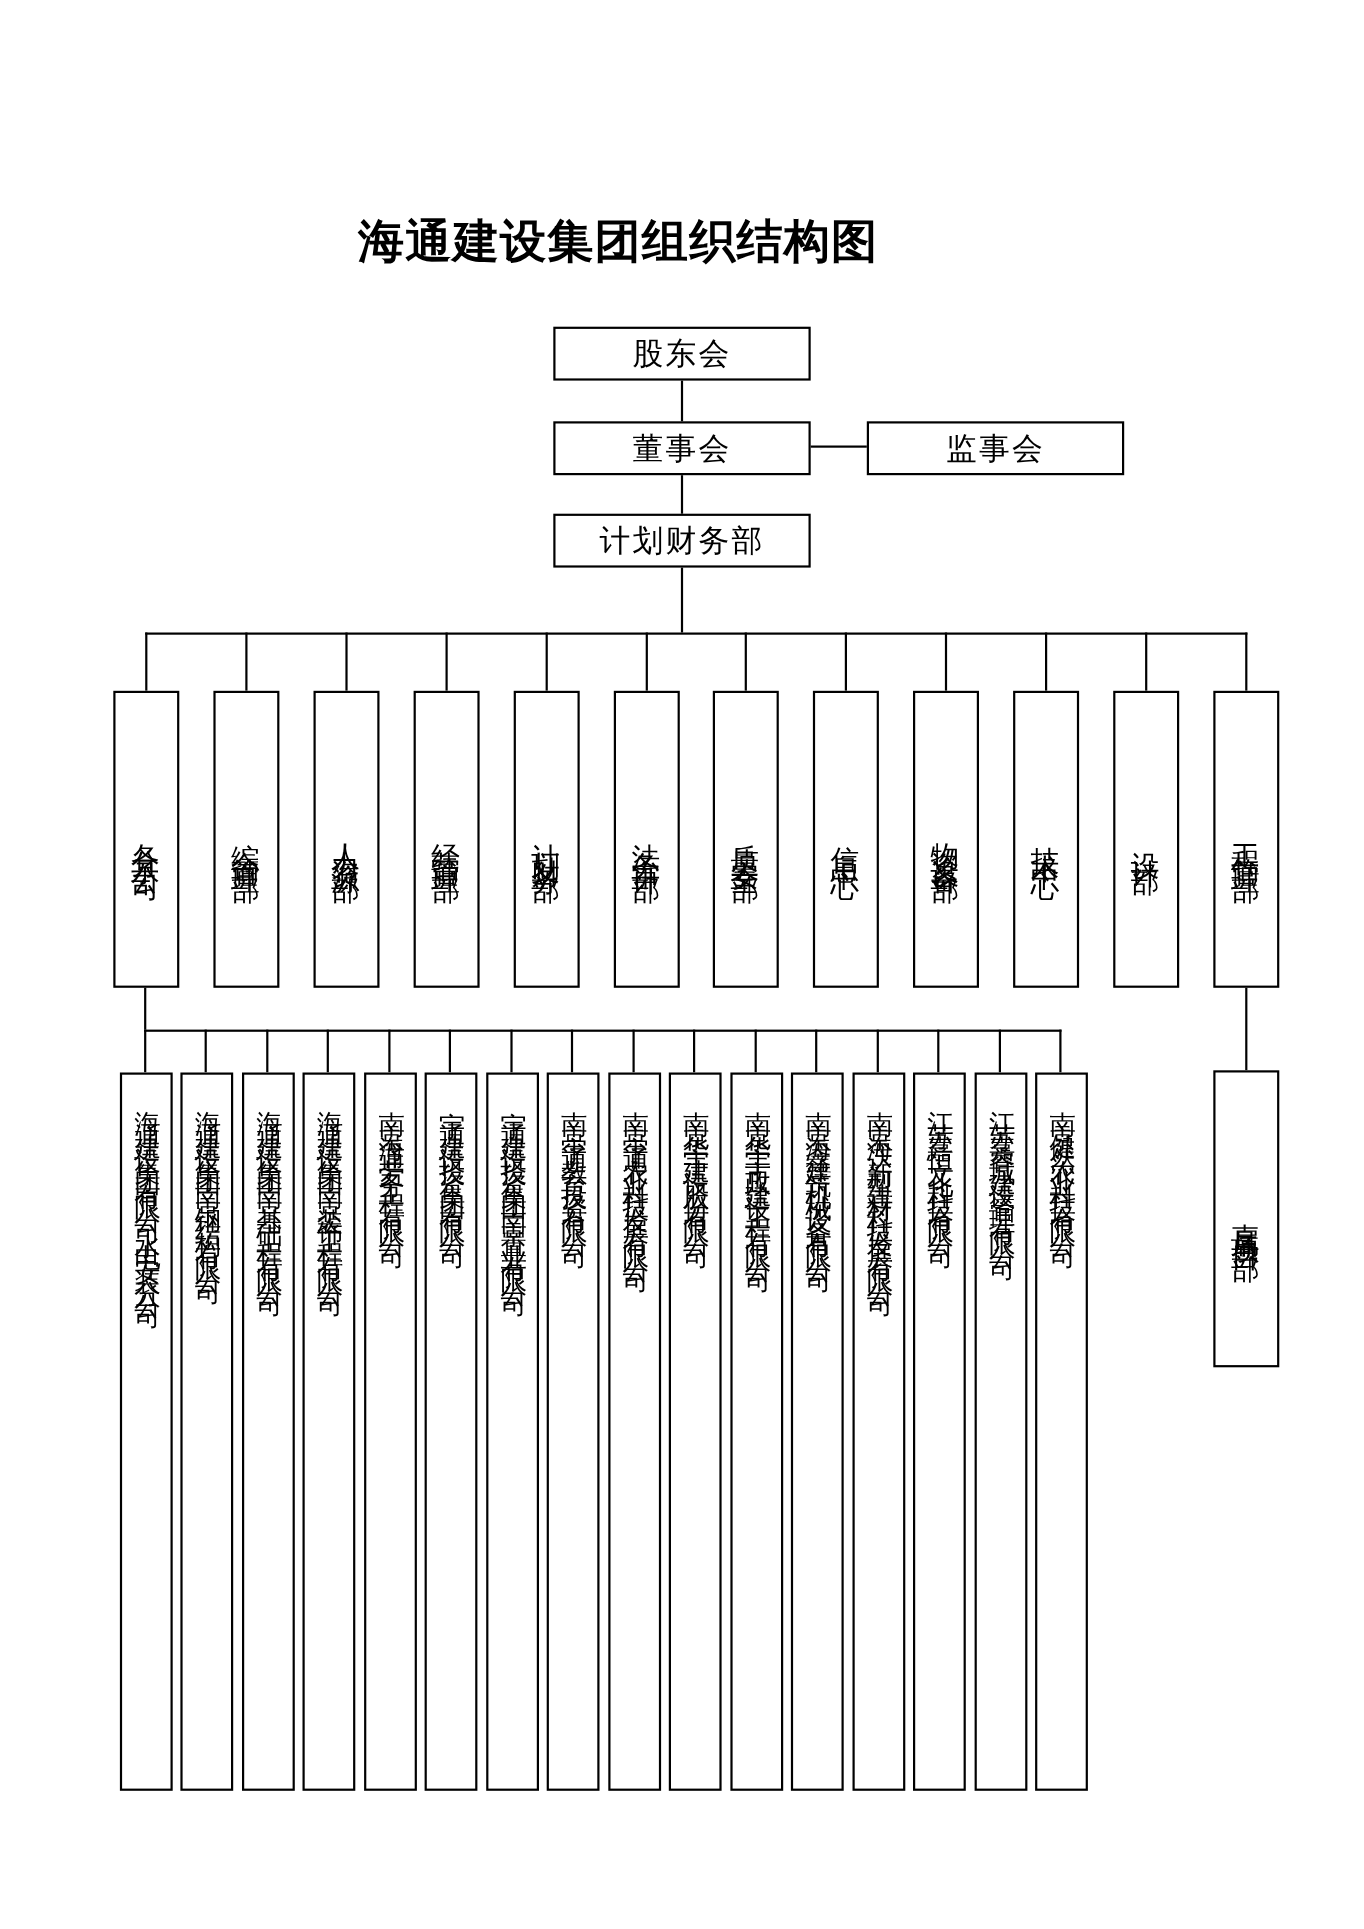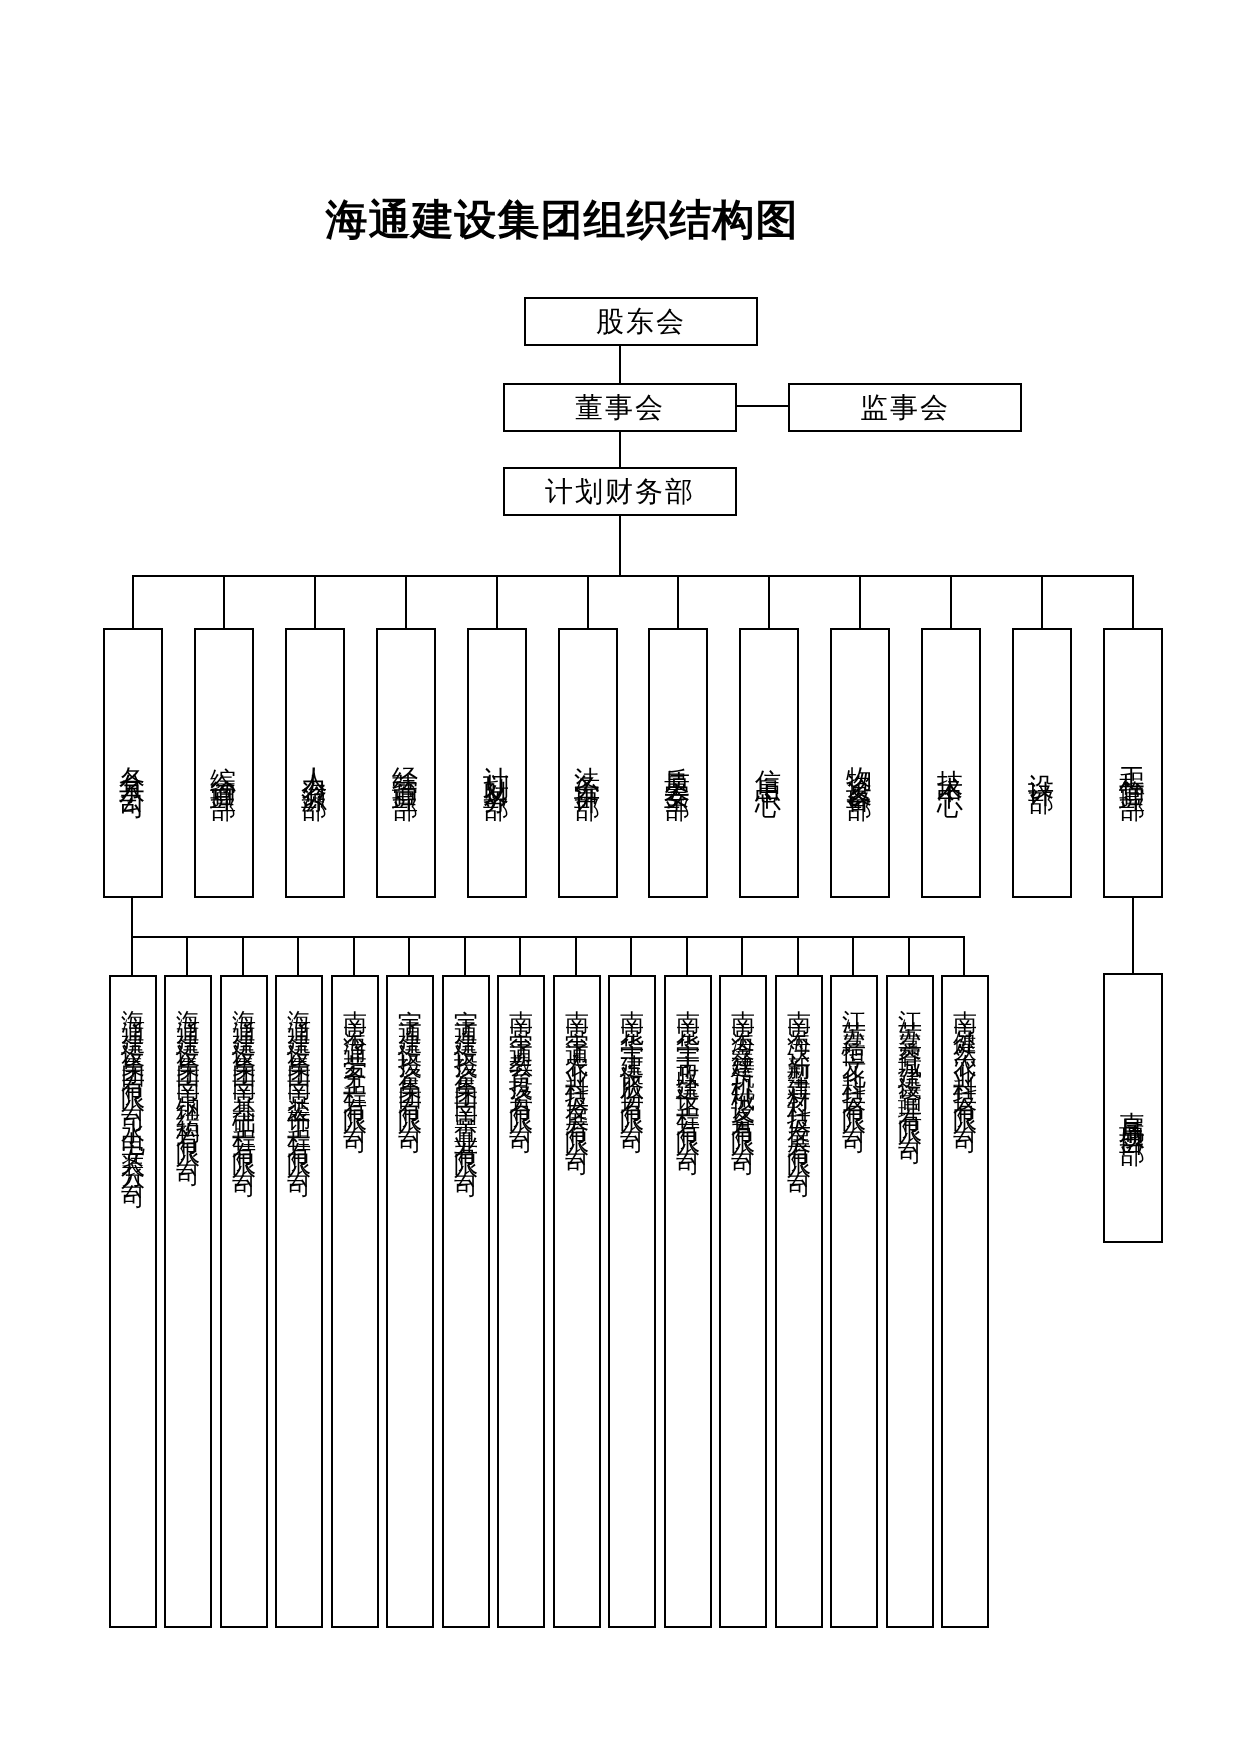--- a/index.html
+++ b/index.html
@@ -65,21 +65,21 @@
     background: #000000;
   }
 </style>
 </head>
 <body>
 
 <div id="page">
 
   <div id="chart-title">海通建设集团组织结构图</div>
 
-  <div class="box hbox" style="left:503px; top:297px; width:234px; height:49px;margin-left:21px;">股东会</div>
+  <div class="box hbox" style="left:503px; top:297px; width:234px; height:49px;">股东会</div>
   <div class="box hbox" style="left:503px; top:383px; width:234px; height:49px;">董事会</div>
   <div class="box hbox" style="left:788px; top:383px; width:234px; height:49px;">监事会</div>
   <div class="box hbox" style="left:503px; top:467px; width:234px; height:49px;">计划财务部</div>
 
   <div class="line" style="left:619px; top:346px; width:2px; height:37px;"></div>
   <div class="line" style="left:737px; top:405px; width:51px; height:2px;"></div>
   <div class="line" style="left:619px; top:432px; width:2px; height:35px;"></div>
   <div class="line" style="left:619px; top:516px; width:2px; height:59px;"></div>
 
   <div class="line" style="left:132px; top:575px; width:1002px; height:2px;"></div>

